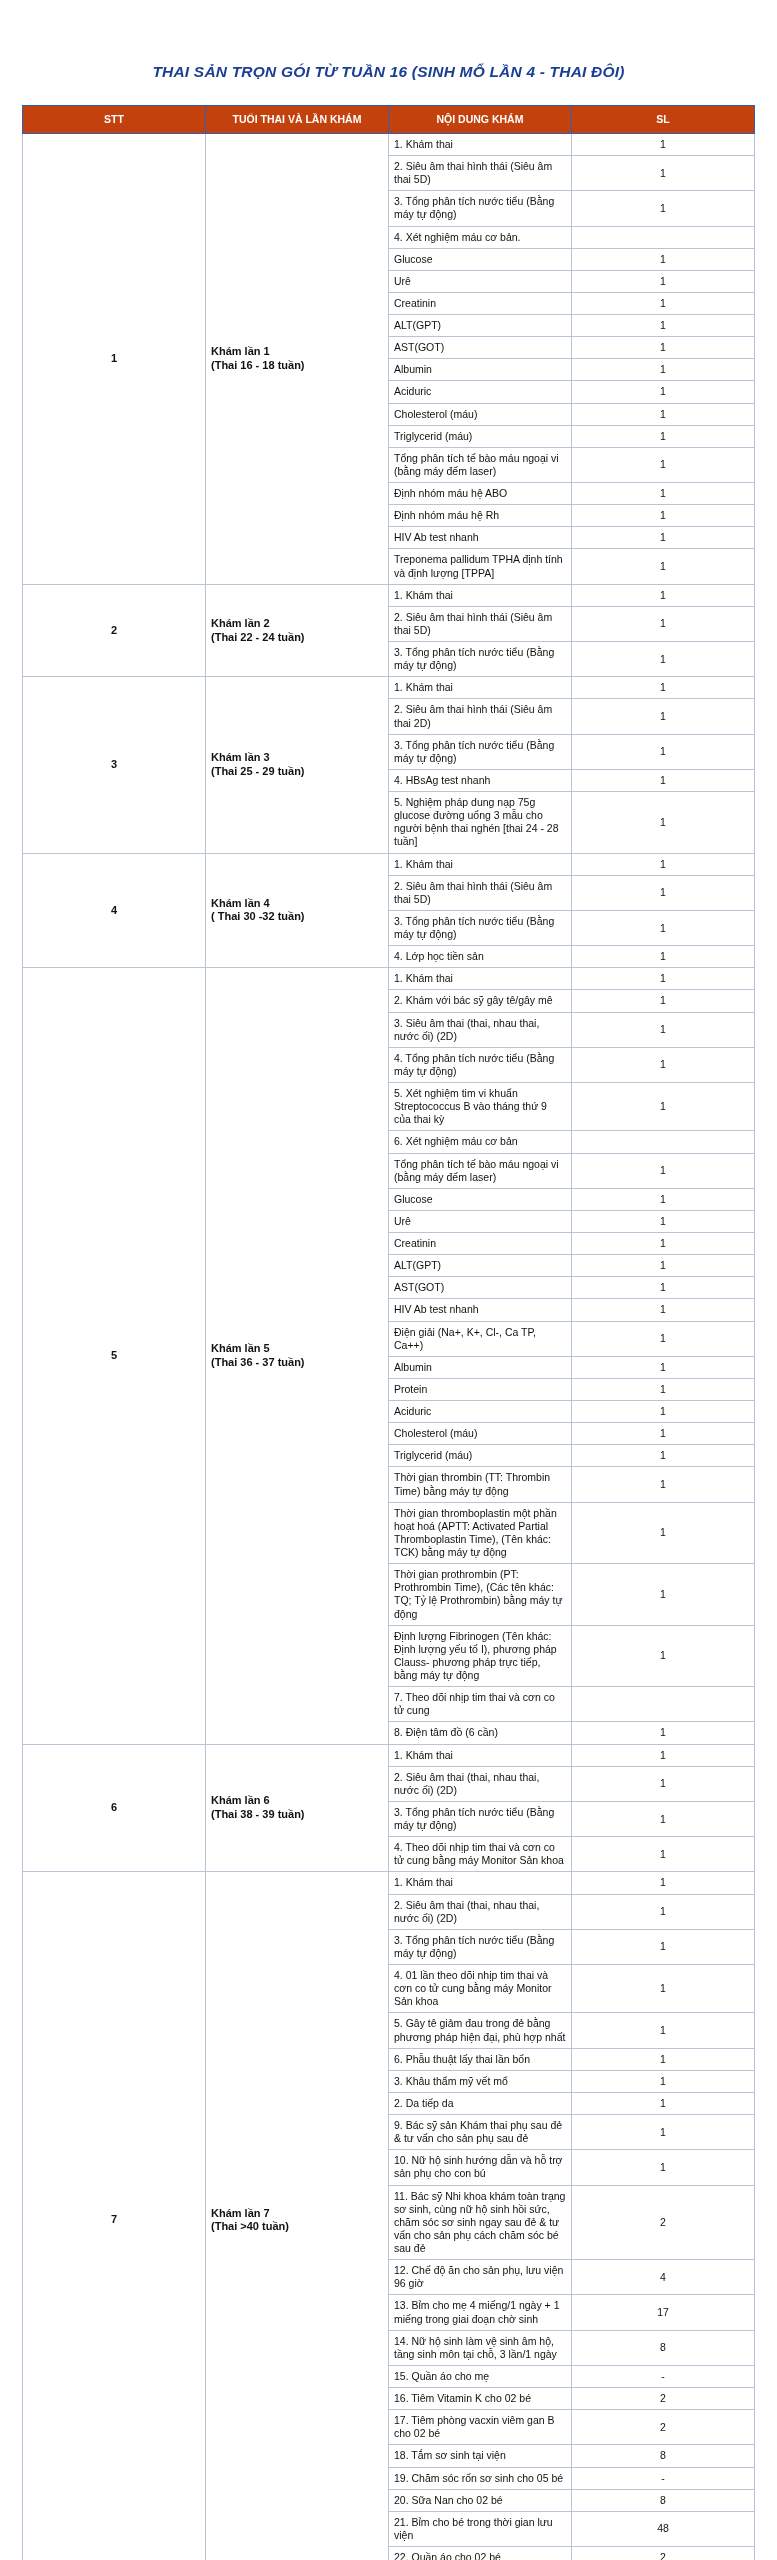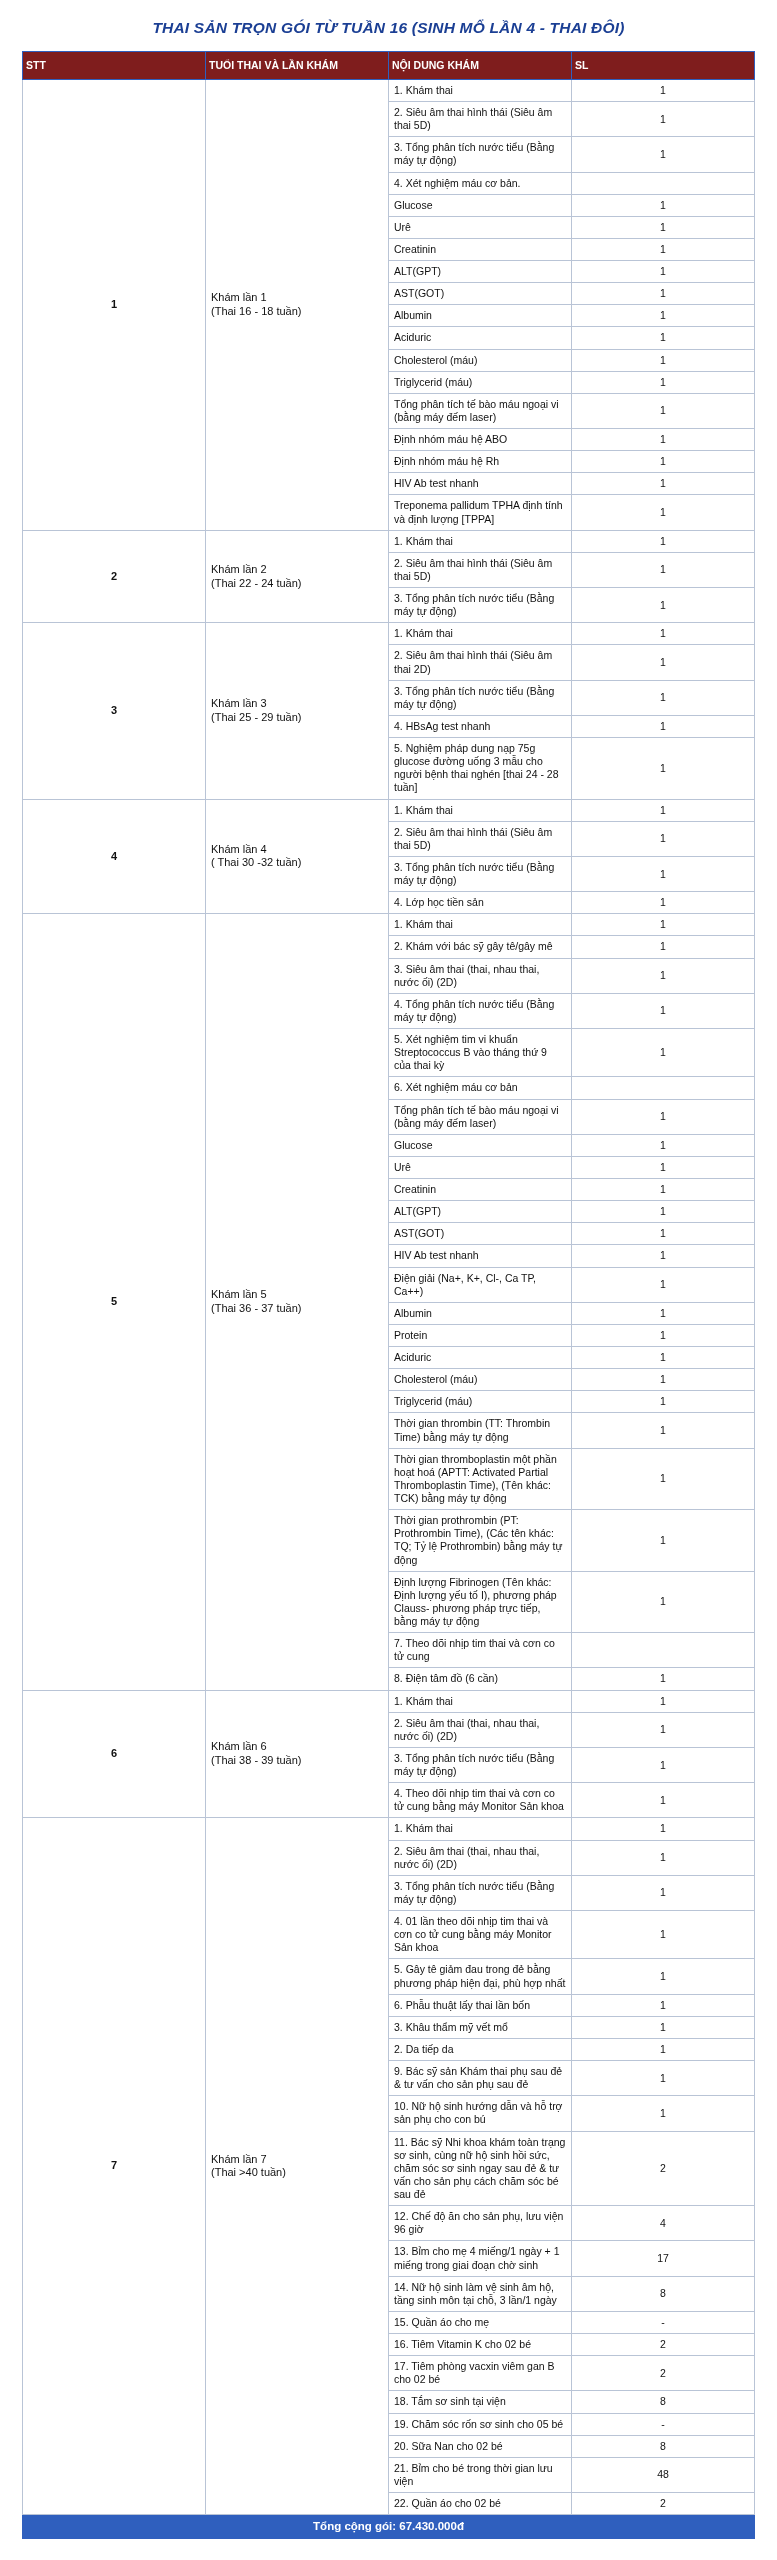--- a/index.html
+++ b/index.html
@@ -16,48 +16,49 @@
     position: relative;
     padding: 0 22px;
   }
   .doc-title {
     text-align: center;
     color: #1b3f94;
     font-size: 15.5px;
     font-weight: bold;
     font-style: italic;
     letter-spacing: 0.2px;
-    padding: 18px 10px 14px 10px;
+    padding: 18px 10px 24px 10px;
     line-height: 1.25;
+    margin-top: 44px;
   }
   table.pkg {
     width: 100%;
     border-collapse: collapse;
     table-layout: fixed;
     font-size: 10.5px;
     color: #111;
   }
   table.pkg th {
-    background: #7f1d1d;
+    background: #c2410c;
     color: #ffffff;
     font-weight: bold;
     font-size: 10.5px;
-    text-align: left;
+    text-align: center;
     border: 1px solid #2f5fbe;
     padding: 7px 3px;
     line-height: 1.2;
   }
   table.pkg td {
     border: 1px solid #b9c4d6;
     padding: 4px 5px;
     vertical-align: middle;
     line-height: 1.25;
   }
   td.c-stt { text-align: center; width: 30px; font-weight: bold; font-size: 11px; }
-  td.c-visit { width: 120px; font-weight: normal; font-size: 11px; line-height: 1.35; }
+  td.c-visit { width: 120px; font-weight: bold; font-size: 11px; line-height: 1.35; }
   td.c-item { font-size: 10.5px; }
   td.c-sl { text-align: center; width: 42px; font-size: 10.5px; }
   tr.total td {
     background: #2f5fbe;
     color: #fff;
     font-weight: bold;
     text-align: center;
     font-size: 11.5px;
     padding: 4px 4px;
     border: 1px solid #2f5fbe;

